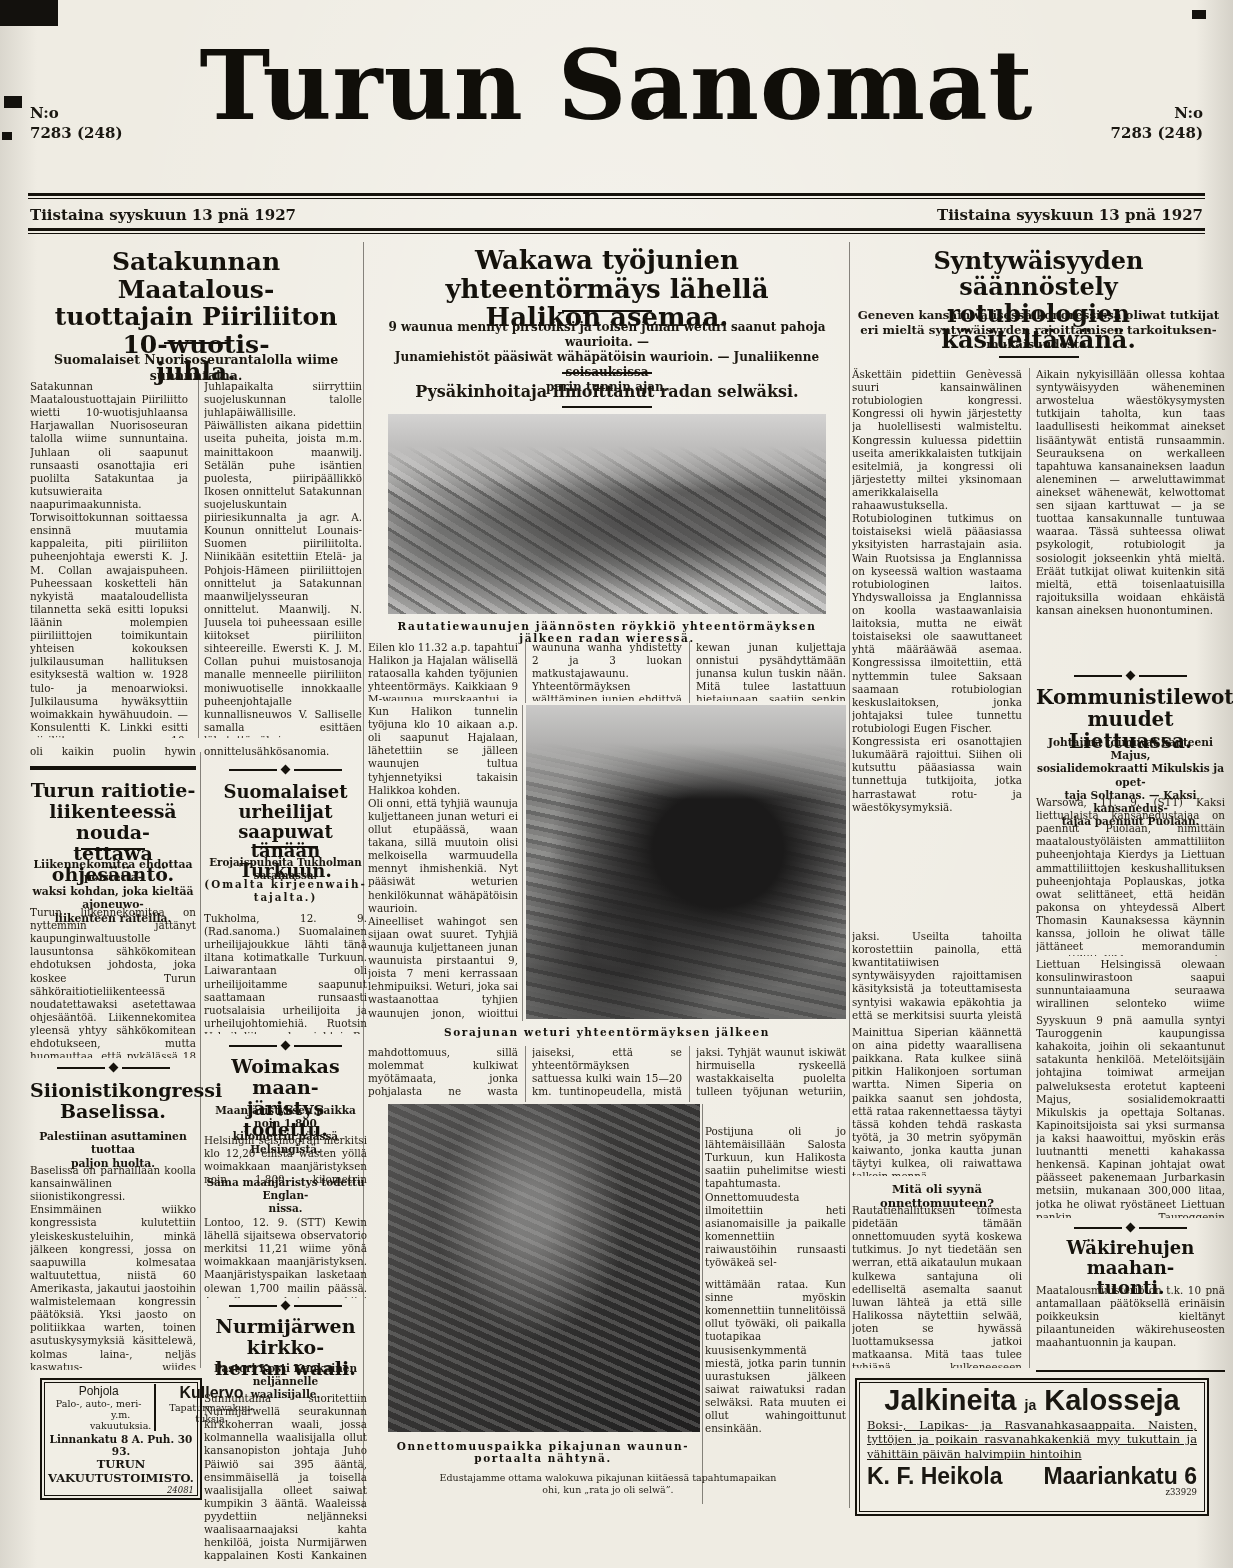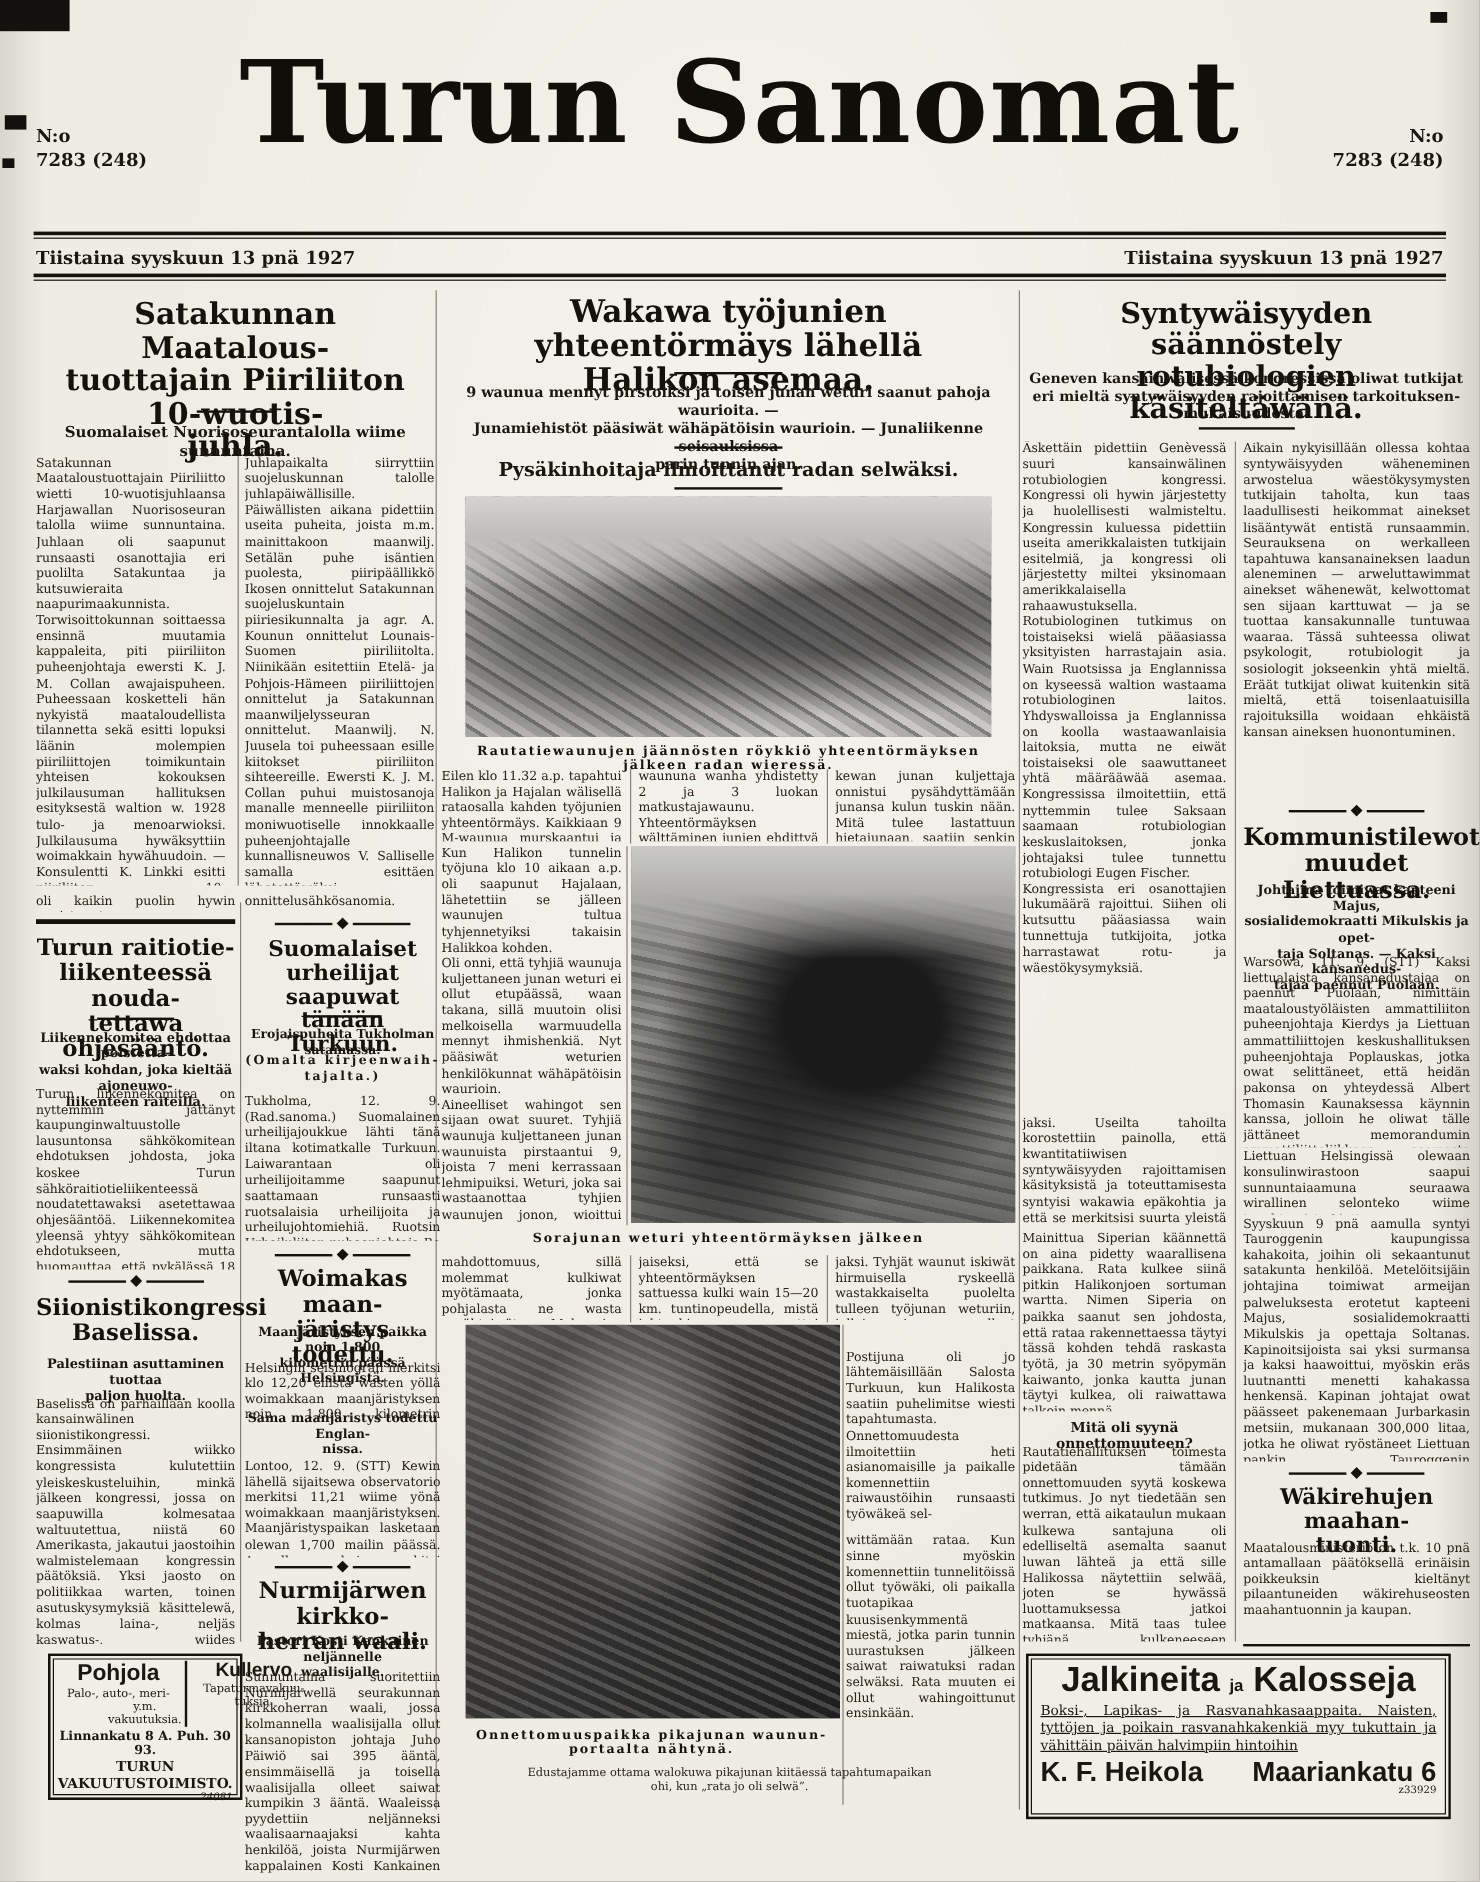--- a/index.html
+++ b/index.html
@@ -90,21 +90,21 @@
   <div class="abs head" style="left:30px;top:1080px;width:166px;font-size:19px;">Siionistikongressi
 Baselissa.</div>
   <div class="abs deck" style="left:30px;top:1130px;width:166px;font-size:10.8px;">Palestiinan asuttaminen tuottaa
 paljon huolta.</div>
   <div class="abs body" style="left:30px;top:1164px;width:166px;height:206px;">Baselissa on parhaillaan koolla kansainwälinen siionistikongressi. Ensimmäinen wiikko kongressista kulutettiin yleiskeskusteluihin, minkä jälkeen kongressi, jossa on saapuwilla kolmesataa waltuutettua, niistä 60 Amerikasta, jakautui jaostoihin walmistelemaan kongressin päätöksiä. Yksi jaosto on politiikkaa warten, toinen asutuskysymyksiä käsittelewä, kolmas laina-, neljäs kaswatus-, wiides budjettiasioita warten j.n.e. Toimeenpanewan jaoston puheenjohtajana on saksalainen K. Blumenfeld. Kongressin puheenjohtajana taas on Nahum Sokolow.
 Kongressin tärkeimpiä kysymyksiä on liiallisen wäkiluwun wuoksi Palestiinassa wallitsewa työttömyys, joka ehkäisee jatkuwaa asutustoimintaa siellä. Kaikki puhujat owat olleet sitä mieltä, että Englannilta on waadittawa woimakasta aktiiwista tukea Palestiinan sionistisessa asutustyössä.</div>
 
   <div class="adbox" style="left:40px;top:1378px;width:158px;height:118px;">
     <div style="display:flex;border-bottom:0;padding:4px 4px 0 4px;">
       <div style="flex:1;border-right:2px solid #15120c;padding-right:3px;text-align:center;">
-        <div class="sans" style="font-weight:bold;font-size:19px;">Pohjola</div>
+        <div class="sans" style="font-weight:normal;font-size:12px;">Pohjola</div>
         <div style="font-size:9.5px;">Palo-, auto-, meri-</div>
         <div style="font-size:9.5px;padding-left:44px;">y.m. vakuutuksia.</div>
       </div>
       <div style="flex:1;padding-left:13px;text-align:center;">
         <div class="sans" style="font-weight:bold;font-size:16px;">Kullervo</div>
         <div style="font-size:9.5px;">Tapaturmavakuu-</div>
         <div style="font-size:9.5px;">tuksia.</div>
       </div>
     </div>
     <div style="text-align:center;font-weight:bold;font-size:10.5px;margin-top:2px;">Linnankatu 8 A. Puh. 30 93.</div>

